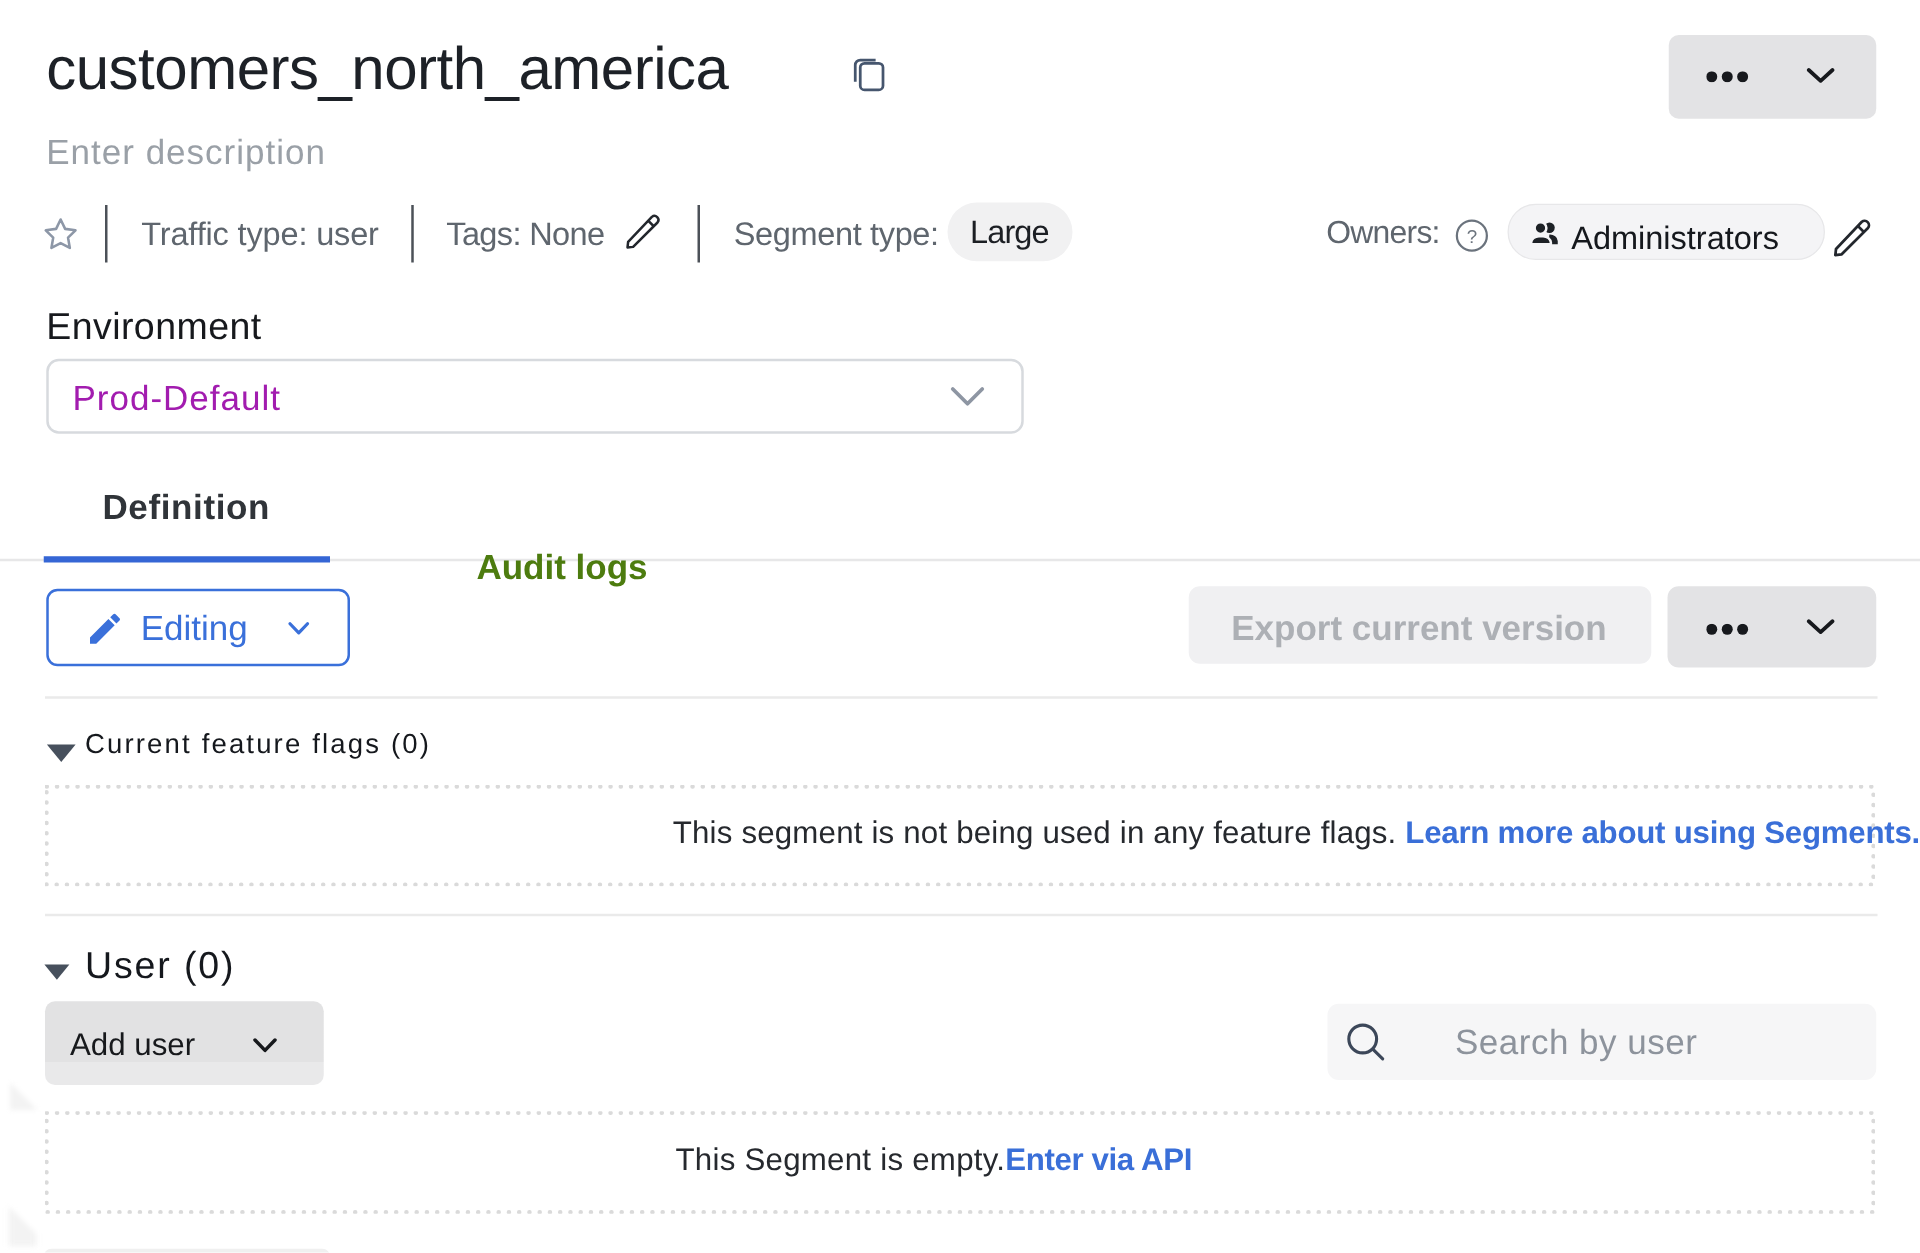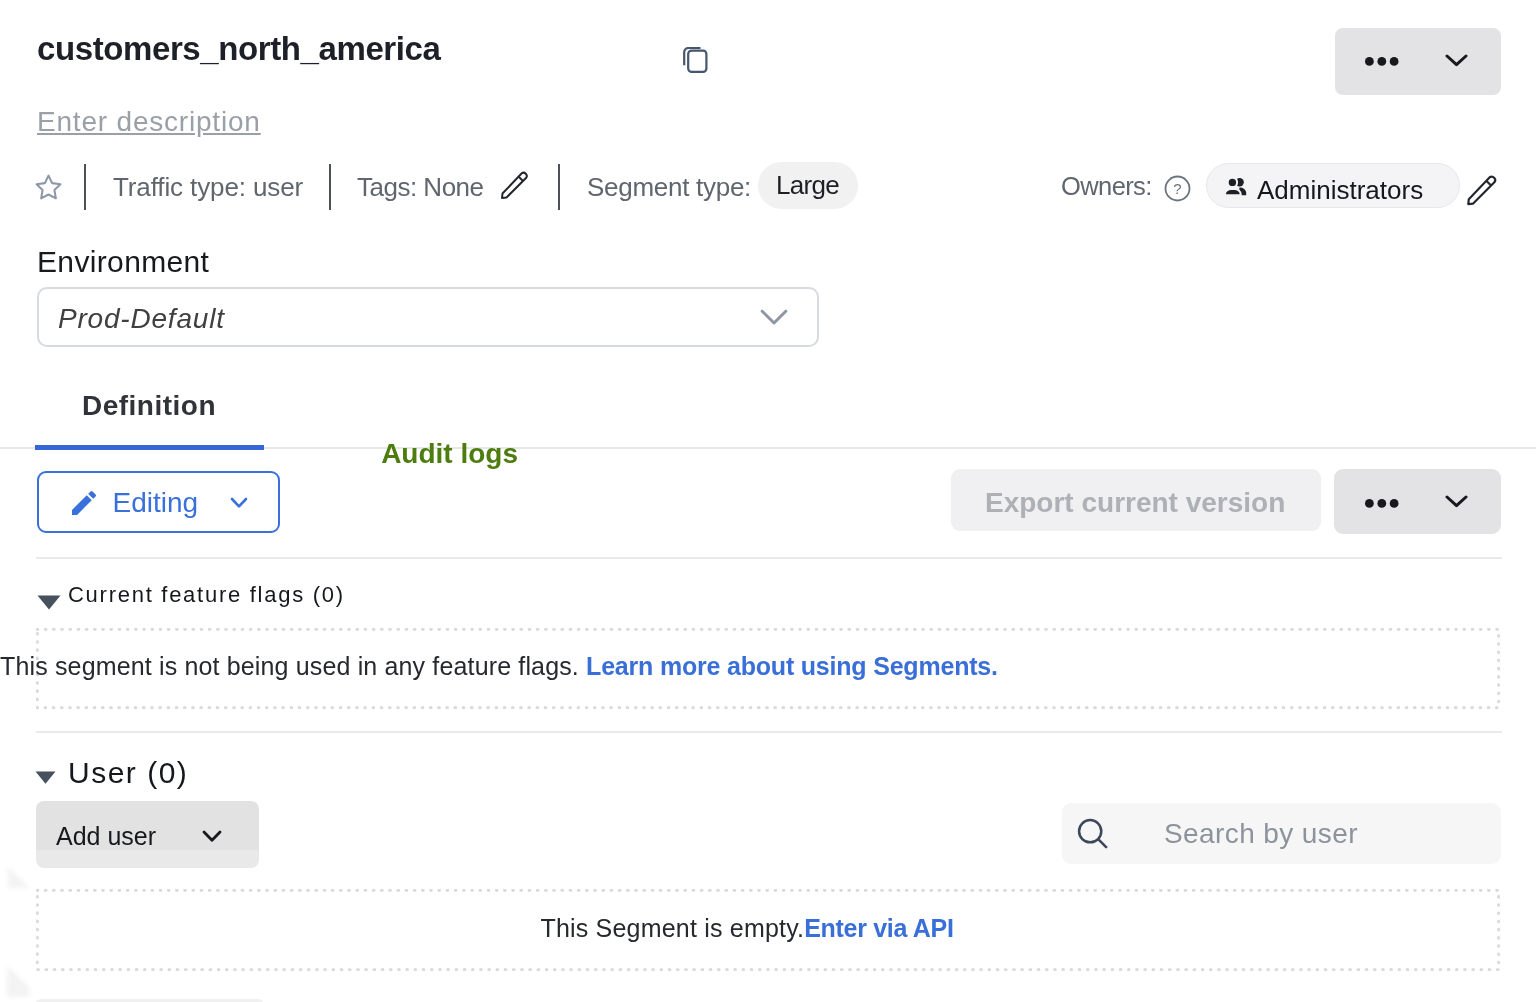--- a/index.html
+++ b/index.html
@@ -5,38 +5,38 @@
   * { margin:0; padding:0; box-sizing:border-box; }
   html,body { width:1536px; height:1002px; background:#fff; font-family:"Liberation Sans", sans-serif; overflow:hidden; }
   .abs { position:absolute; line-height:1; white-space:pre; }
   body { position:relative; }
   .metatxt { font-size:26px; color:#5f666e; }
   .vdiv { width:2px; background:#4c5158; top:164px; height:46px; }
 </style>
 </head>
 <body>
 
-<div class="abs" id="title" style="left:37px; top:32.4px; font-size:33px; font-weight:700; color:#1d2127; letter-spacing:-0.4px;">customers_north_america</div>
+<div class="abs" id="title" style="left:37px; top:32.4px; font-size:48px; font-weight:400; color:#1d2127; letter-spacing:-0.4px;">customers_north_america</div>
 
 <svg class="abs" style="left:681px; top:44.5px;" width="27" height="29" viewBox="0 0 27 29" fill="none">
   <path d="M3.2 20.3 V7 A4 4 0 0 1 7.2 3 H19.5" stroke="#46566e" stroke-width="2.2" fill="none"></path>
   <rect x="7.2" y="5.6" width="18.2" height="21.3" rx="3.4" stroke="#46566e" stroke-width="2.2"></rect>
 </svg>
 
 <div class="abs" style="left:1335px; top:27.7px; width:166px; height:67px; background:#e3e3e5; border-radius:8px;"></div>
 <svg class="abs" style="left:1365.4px; top:57.4px;" width="34" height="9" viewBox="0 0 34 9">
   <circle cx="4.4" cy="4.4" r="4.4" fill="#17191d"></circle>
     <circle cx="16.8" cy="4.4" r="4.4" fill="#17191d"></circle>
     <circle cx="29.1" cy="4.4" r="4.4" fill="#17191d"></circle>
 </svg>
 <svg class="abs" style="left:1444.5px; top:53.8px;" width="23" height="14" viewBox="0 0 23 14" fill="none">
   <path d="M2 2 L11.5 10.7 L21 2" stroke="#17191d" stroke-width="3" stroke-linecap="round" stroke-linejoin="round"></path>
 </svg>
 
-<div class="abs" style="left:37px; top:107.6px; font-size:28px; color:#9aa0a7; letter-spacing:0.8px;text-decoration:underline;">Enter description</div>
+<div class="abs" style="left:37px; top:107.6px; font-size:28px; color:#9aa0a7; letter-spacing:0.8px;">Enter description</div>
 
 <svg class="abs" style="left:33px; top:171.5px;" width="31" height="31" viewBox="0 0 24 24" fill="none">
   <path d="M12 2.8 L14.8 8.6 L21.2 9.5 L16.6 14 L17.7 20.4 L12 17.4 L6.3 20.4 L7.4 14 L2.8 9.5 L9.2 8.6 Z" stroke="#8d97a7" stroke-width="1.6" stroke-linejoin="round"></path>
 </svg>
 <div class="abs vdiv" style="left:84px;"></div>
 <div class="abs metatxt" style="left:113px; top:174px; letter-spacing:-0.12px;">Traffic type: user</div>
 <div class="abs vdiv" style="left:329px;"></div>
 <div class="abs metatxt" style="left:357px; top:174px; letter-spacing:-0.5px;">Tags: None</div>
 <svg class="abs" style="left:499px; top:170px;" width="34" height="31" viewBox="0 0 34 31" fill="none">
   <path d="M3.5 23.5 L3 28 L7.5 27.5 L27 8 a3.2 3.2 0 0 0-4.5-4.5 Z" stroke="#23272d" stroke-width="2" stroke-linejoin="round"></path>
@@ -60,21 +60,21 @@
   <path d="M0.9 18.3 v-1.2 a6.3 5.3 0 0 1 6.3-5.1 h3.2 a6.3 5.3 0 0 1 6.3 5.1 v1.2 z" fill="#1d2126" stroke="#f4f4f6" stroke-width="2"></path>
 </svg>
 <div class="abs" style="left:1257px; top:176.6px; font-size:26px; color:#15181d;">Administrators</div>
 <svg class="abs" style="left:1464.5px; top:172px;" width="37" height="37" viewBox="0 0 34 31" fill="none">
   <path d="M3.5 23.5 L3 28 L7.5 27.5 L27 8 a3.2 3.2 0 0 0-4.5-4.5 Z" stroke="#23272d" stroke-width="2" stroke-linejoin="round"></path>
   <path d="M19.5 6.5 l4.5 4.5" stroke="#23272d" stroke-width="2"></path>
 </svg>
 
 <div class="abs" style="left:37px; top:246.6px; font-size:30px; font-weight:400; color:#17191d; letter-spacing:0.35px;">Environment</div>
 <div class="abs" style="left:37px; top:287px; width:782px; height:60px; border:2px solid #d7dade; border-radius:10px;"></div>
-<div class="abs" style="left:58px; top:304.6px; font-size:28px; color:#404040; letter-spacing:0.8px;font-style:italic;">Prod-Default</div>
+<div class="abs" style="left:58px; top:304.6px; font-size:28px; color:#a21caf; letter-spacing:0.8px;">Prod-Default</div>
 <svg class="abs" style="left:760px; top:308.5px;" width="28" height="17" viewBox="0 0 28 17" fill="none">
   <path d="M2.2 2.2 L14 14 L25.8 2.2" stroke="#8e96a3" stroke-width="3" stroke-linecap="round" stroke-linejoin="round"></path>
 </svg>
 
 <div class="abs" style="left:0px; top:446.7px; width:1536px; height:2.3px; background:#e7e7e8;"></div>
 <div class="abs" style="left:34.5px; top:444.5px; width:229px; height:5.5px; background:#3566d5;"></div>
 <div class="abs" style="left:34.5px; top:391.5px; width:229px; text-align:center; font-size:28px; font-weight:700; color:#303439; letter-spacing:0.5px;">Definition</div>
 <div class="abs" style="left:263px; top:392.3px; width:255px; text-align:right; font-size:28px; font-weight:700; color:#4d7c0f;margin-top:48px;">Audit logs</div>
 
 <div class="abs" style="left:37px; top:471px; width:243px; height:62px; border:2px solid #3a70da; border-radius:9px;"></div>
@@ -100,21 +100,21 @@
 
 <div class="abs" style="left:36px; top:557px; width:1466px; height:2px; background:#eaeaea;"></div>
 
 <svg class="abs" style="left:36.5px; top:595px;" width="24" height="15" viewBox="0 0 24 15">
   <path d="M0.5 0.5 H23.5 L12 14.5 Z" fill="#47505d"></path>
 </svg>
 <div class="abs" style="left:68px; top:584px; font-size:22px; color:#15181d; letter-spacing:1.73px;">Current feature flags (0)</div>
 <svg class="abs" style="left:36px; top:628px;" width="1464" height="81">
     <rect x="1.3" y="1.3" width="1461.4" height="78.4" fill="none" stroke="#dadada" stroke-width="3.3" stroke-dasharray="0.3 7.9" stroke-linecap="round"></rect>
   </svg>
-<div class="abs" style="left:0px; top:653.6px; width:1536px; text-align:left; font-size:25px; color:#26292e; letter-spacing:0.15px;">This segment is not being used in any feature flags. <span style="font-weight:700; color:#3a6fd8; letter-spacing:-0.2px;">Learn more about using Segments.</span></div>
+<div class="abs" style="left:0px; top:653.6px; width:1536px; text-align:right; font-size:25px; color:#26292e; letter-spacing:0.15px;">This segment is not being used in any feature flags. <span style="font-weight:700; color:#3a6fd8; letter-spacing:-0.2px;">Learn more about using Segments.</span></div>
 
 <div class="abs" style="left:36px; top:731px; width:1466px; height:2px; background:#eaeaea;"></div>
 
 <svg class="abs" style="left:35px; top:770.5px;" width="21" height="13" viewBox="0 0 21 13">
   <path d="M0.5 0.5 H20.5 L10.5 12.7 Z" fill="#47505d"></path>
 </svg>
 <div class="abs" style="left:68px; top:757.6px; font-size:30px; color:#15181d; letter-spacing:1.5px;">User (0)</div>
 
 <div class="abs" style="left:36px; top:801px; width:222.5px; height:67px; border-radius:8px; background:linear-gradient(#e2e2e3, #e2e2e3 49px, #e9e9ea 49px);"></div>
 <div class="abs" style="left:56px; top:823.8px; font-size:25px; color:#17191c;">Add user</div>

